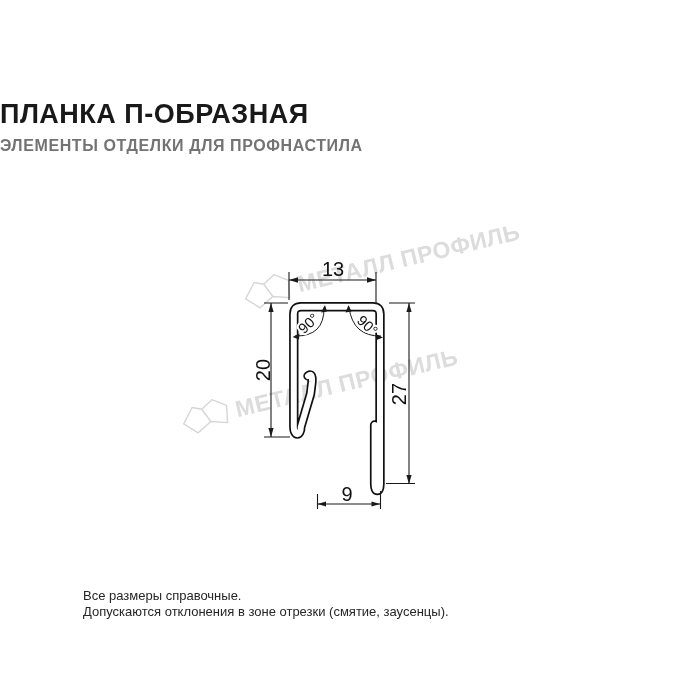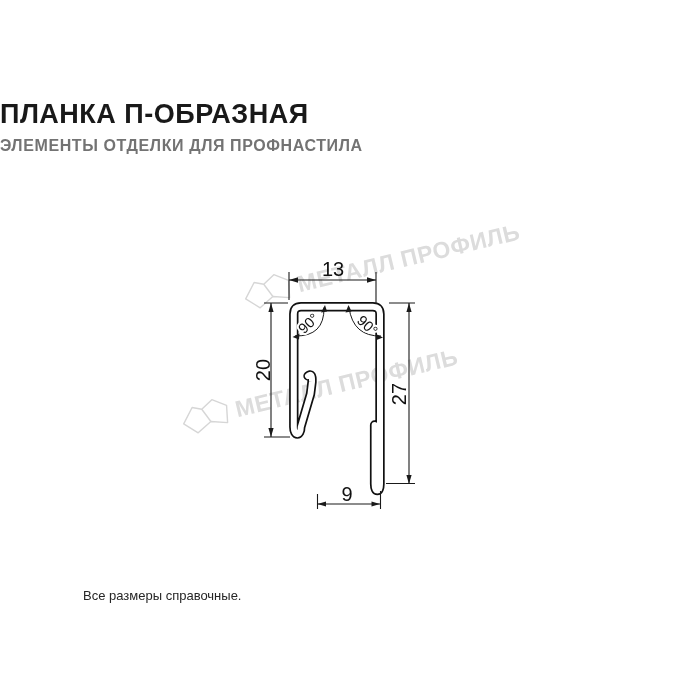--- a/index.html
+++ b/index.html
@@ -103,15 +103,16 @@
     <g>
       <path class="thin" style="stroke-width:1" d="M349,307.5 Q353,336.5 381,336"></path>
       <polygon class="arrow" points="348.5,305 345.5,312.5 351.5,311.5"></polygon>
       <polygon class="arrow" points="383,337.5 376,334 376.5,340"></polygon>
       <text class="angle-text" text-anchor="middle" transform="translate(364,329) rotate(44)">90°</text>
     </g>
   </svg>
 
   <div class="footer">
     <div>Все размеры справочные.</div>
+    <div>Допускаются отклонения в зоне отрезки (смятие, заусенцы).</div>
   </div>
 
 </div>
 
 </body></html>

